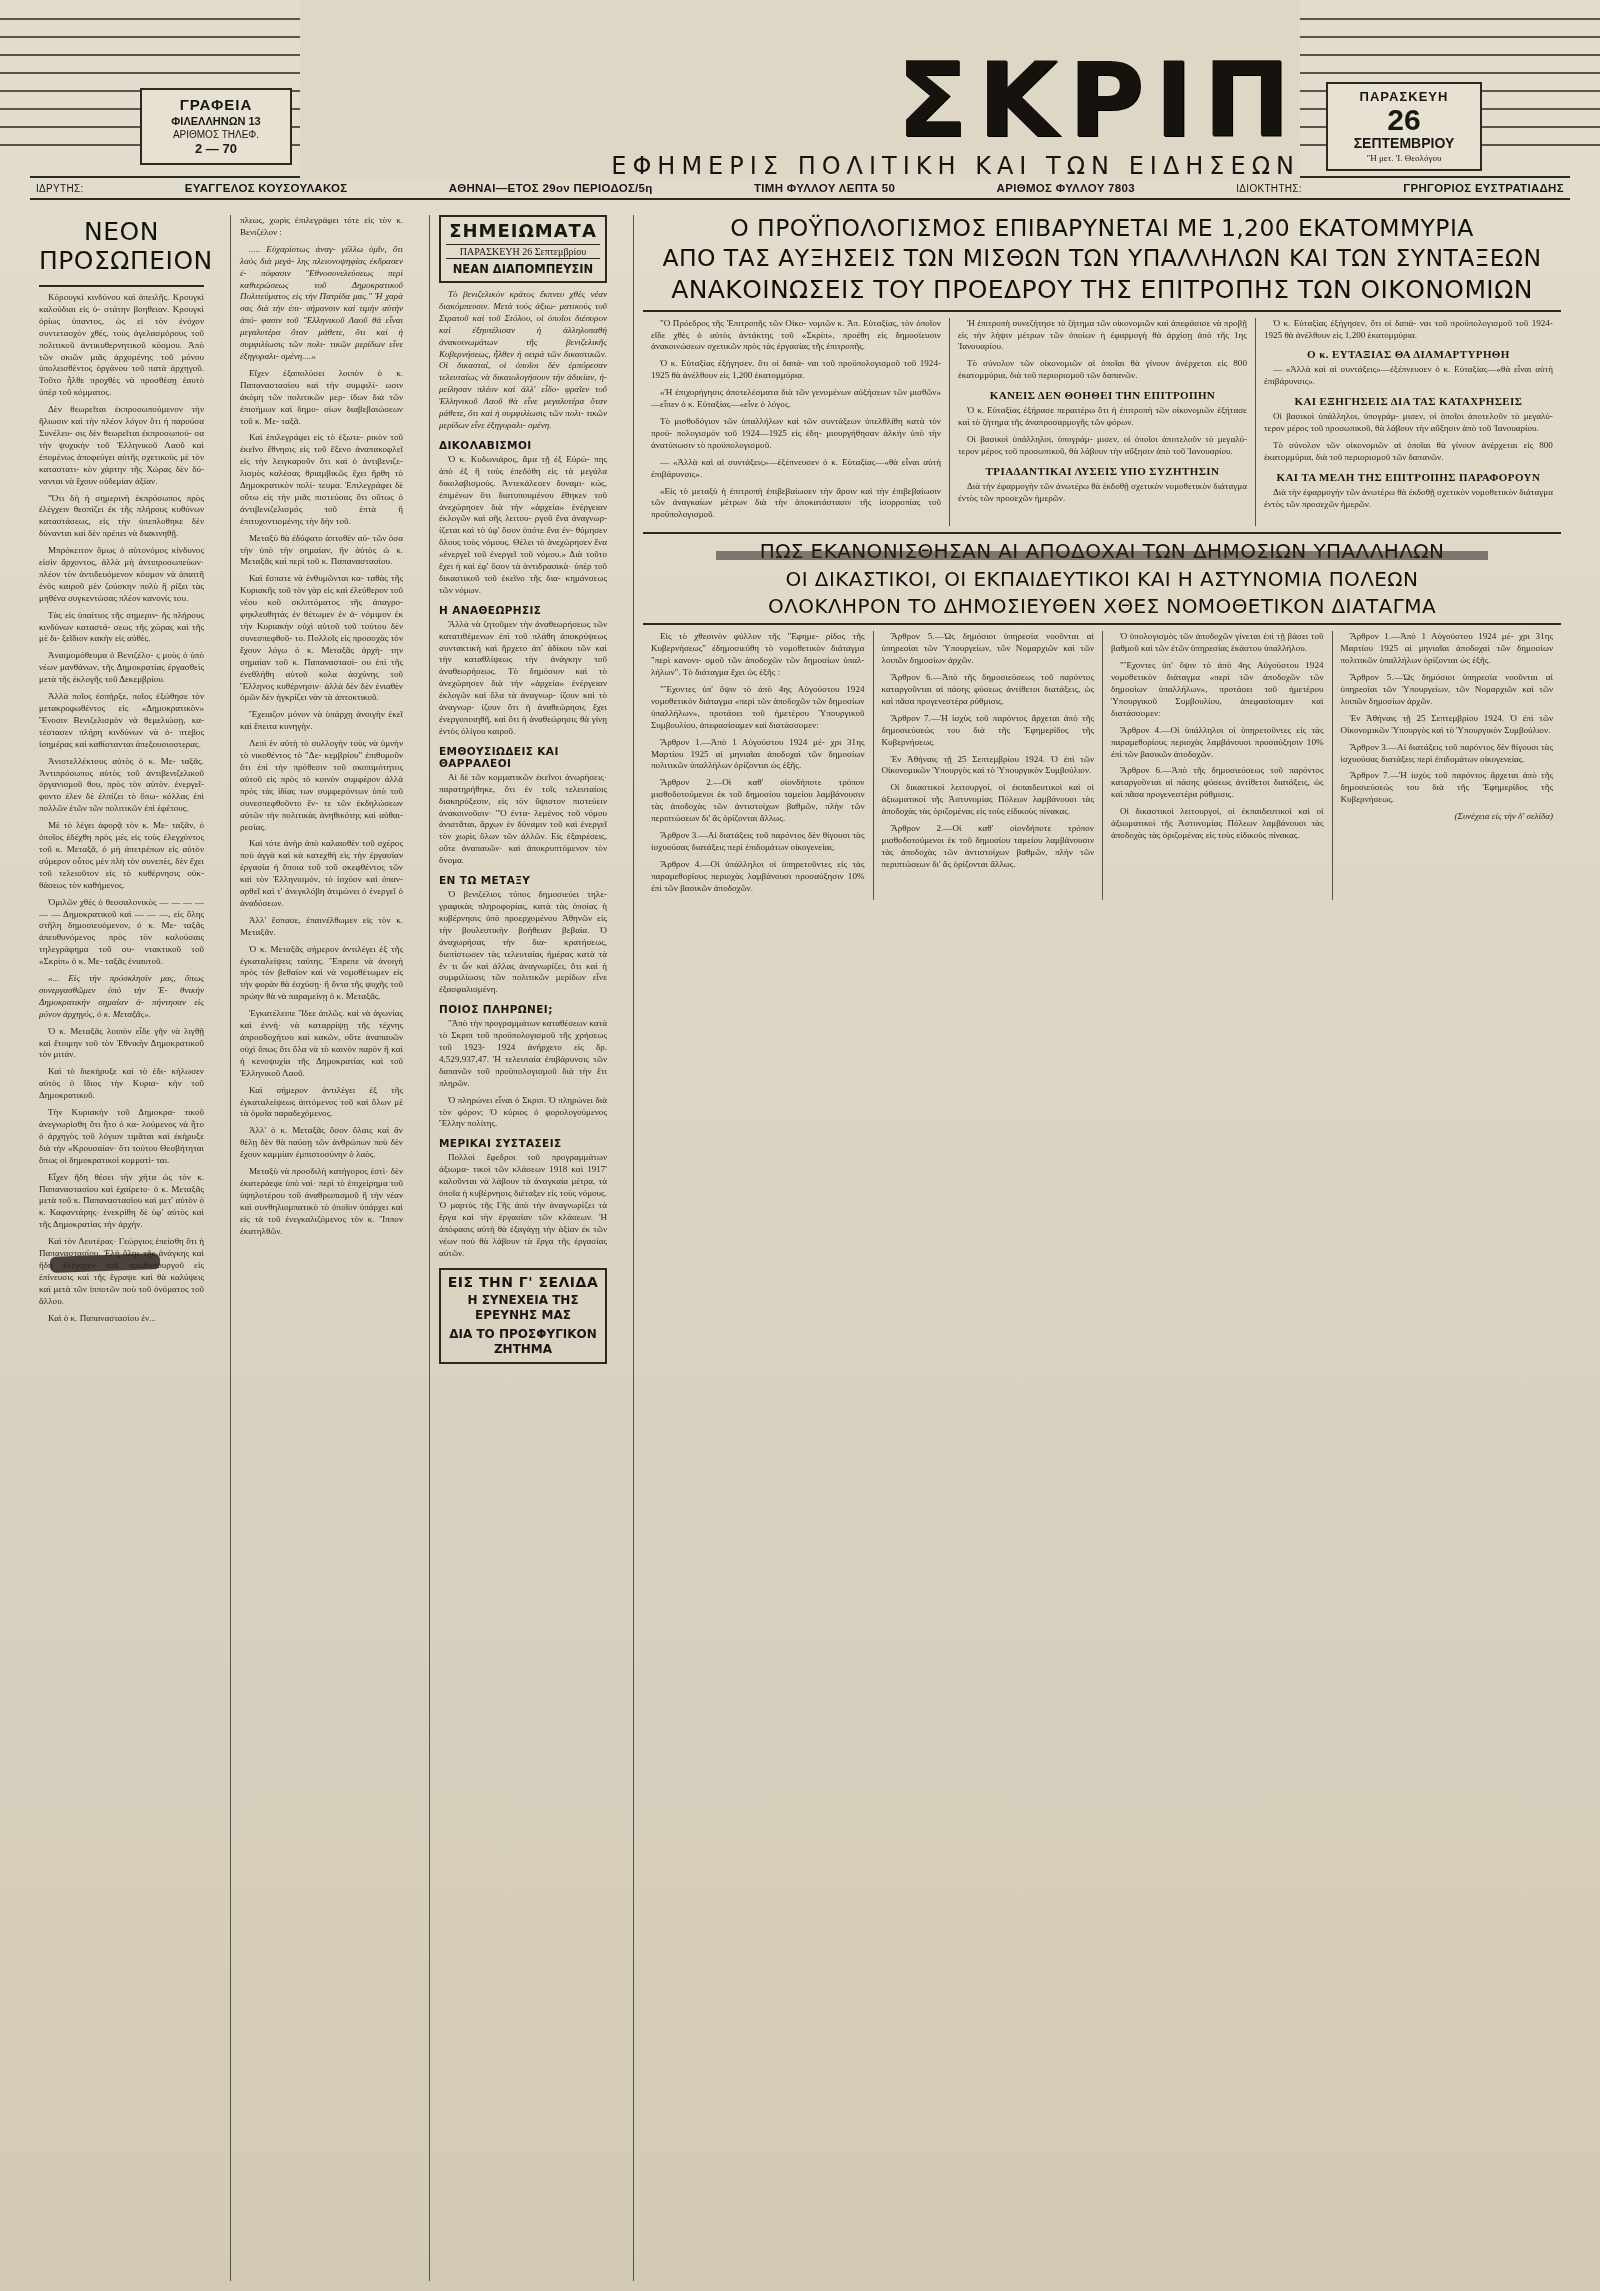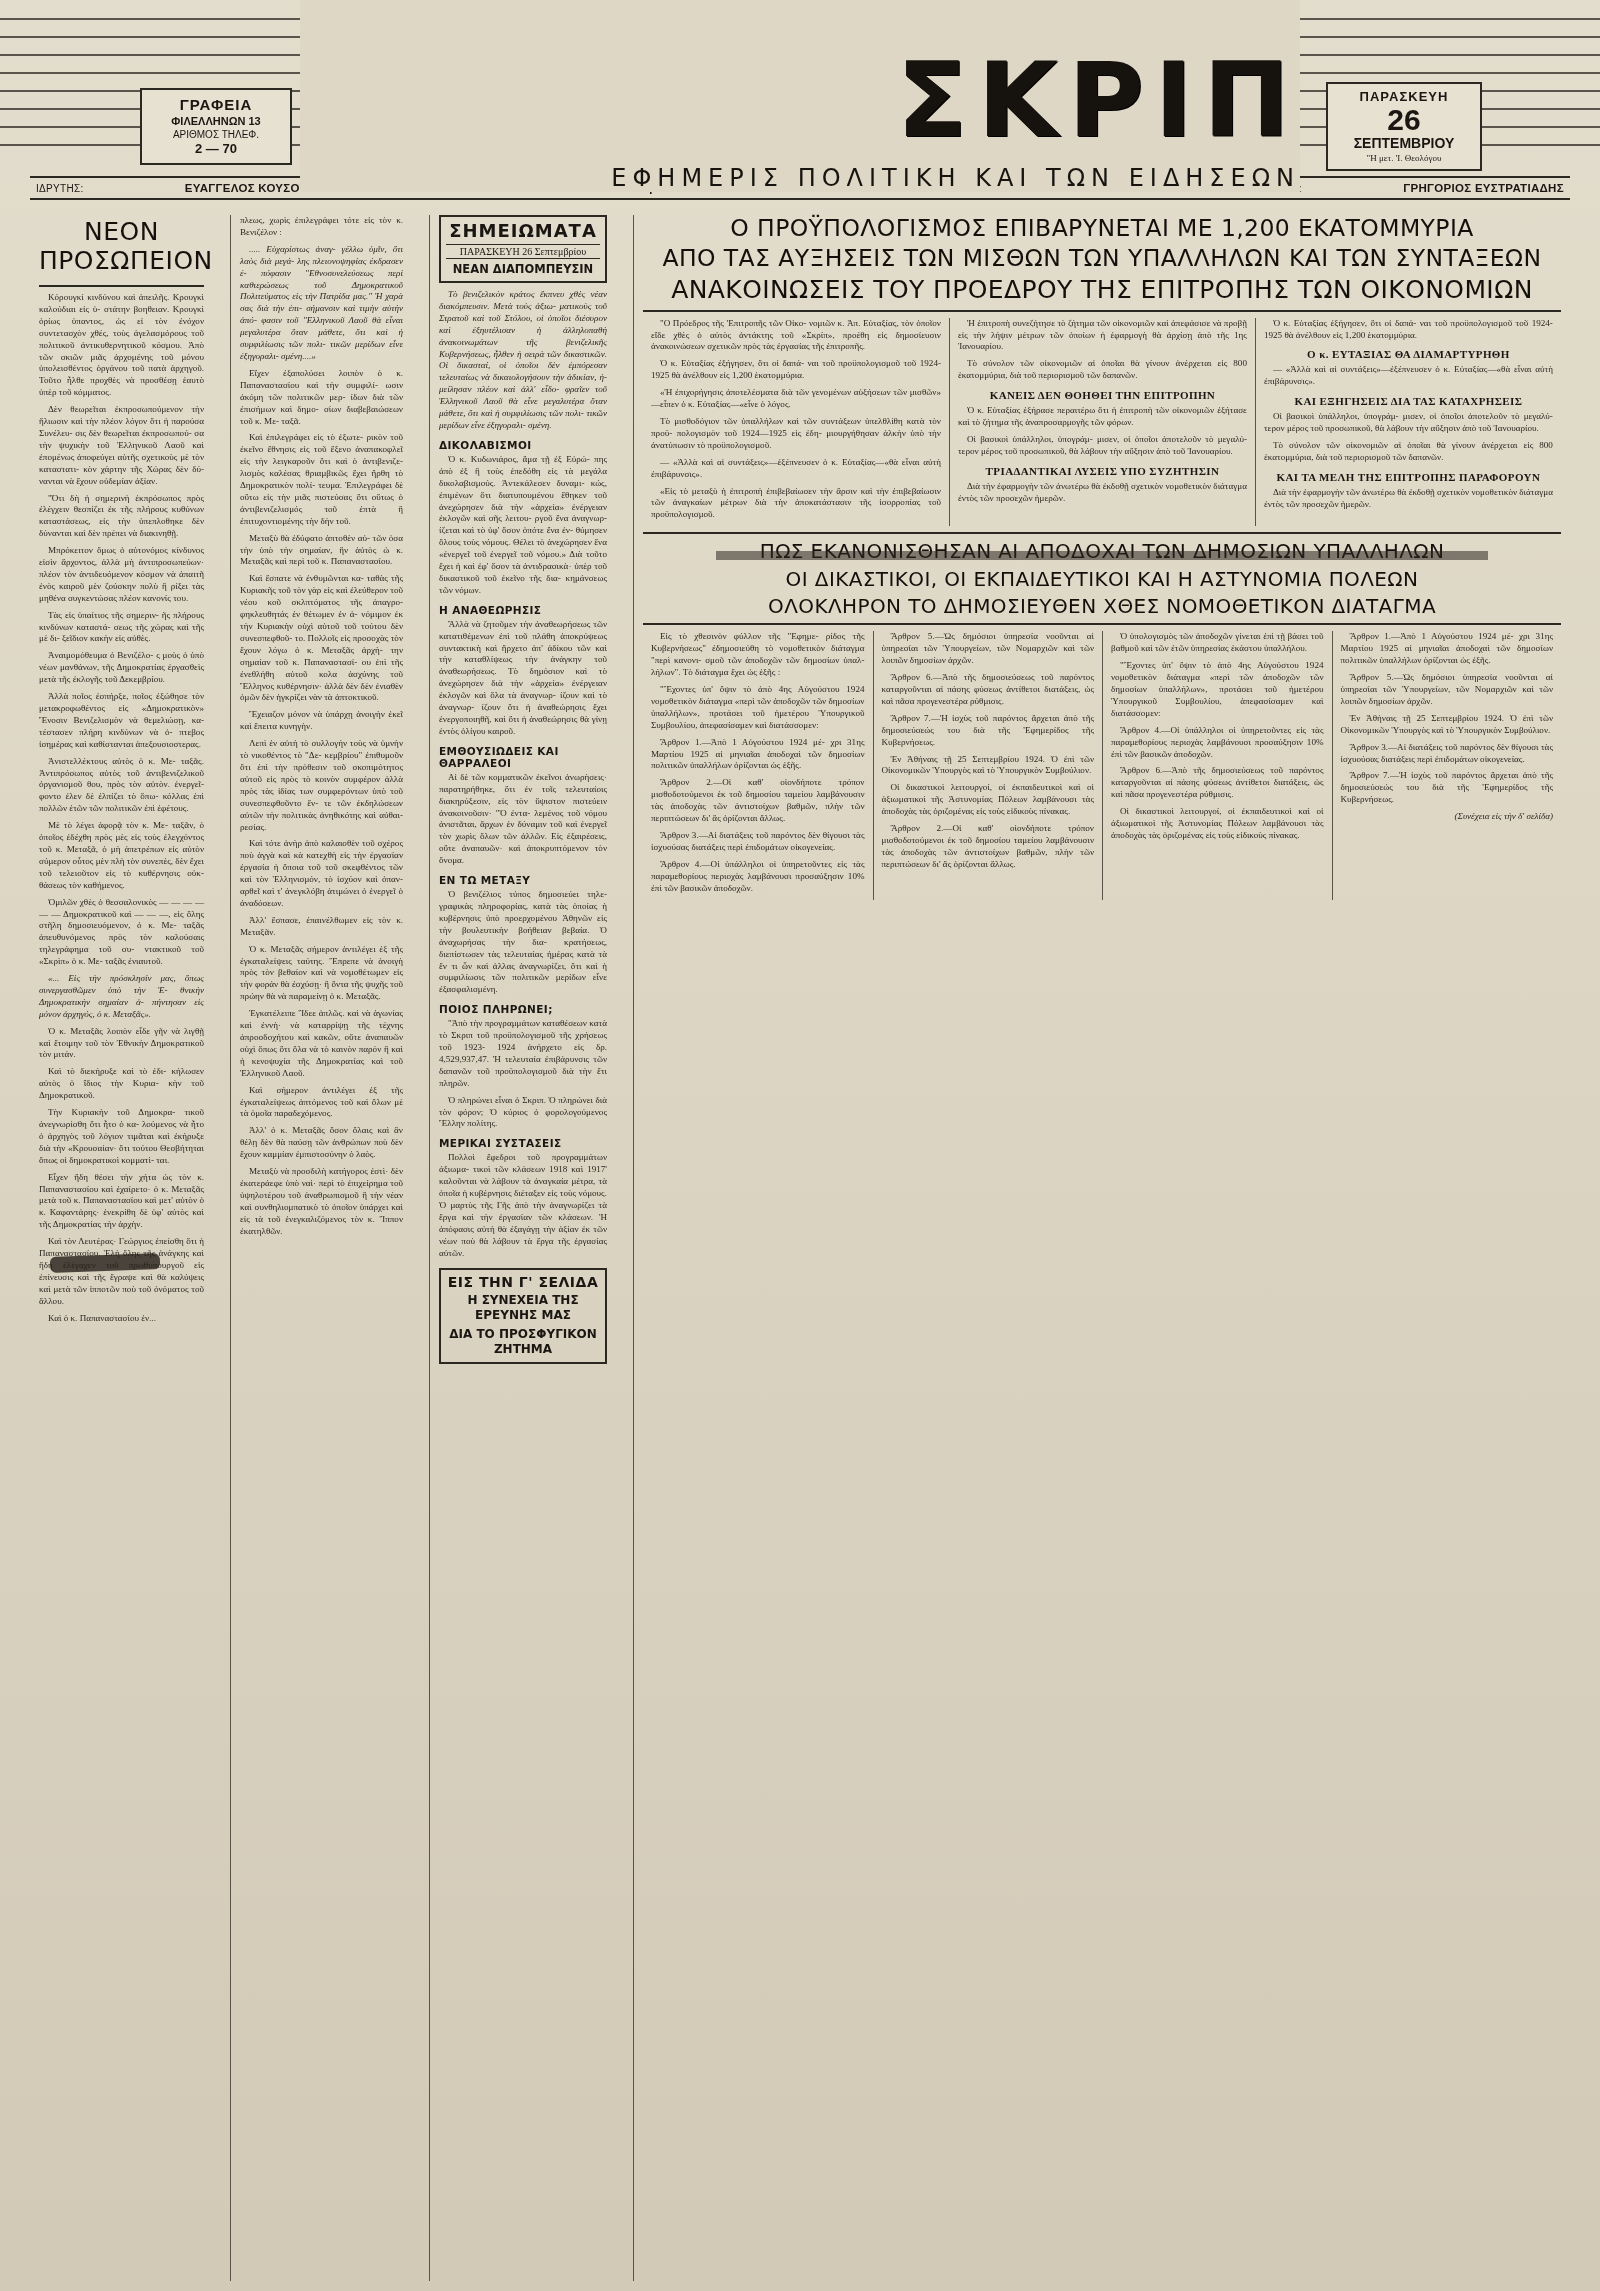--- a/index.html
+++ b/index.html
@@ -25,21 +25,21 @@
     font-weight:bold;
     font-size:104px;
     letter-spacing:10px;
     line-height:1;
     margin-top:48px;
     color:#16130f;
     text-shadow:1px 1px 0 #000;
   }
   .subtitle{
     font-family:"DejaVu Sans", sans-serif;
-    font-size:24px;letter-spacing:6px;margin-top:12px;color:#17140f;
+    font-size:24px;letter-spacing:6px;color:#17140f;
   }
   .mast-box{
     position:absolute;background:#e7e1d2;border:2px solid #2b2721;
     text-align:center;font-family:"Liberation Sans",sans-serif;
     line-height:1.25;
   }
   .box-left{left:140px;top:88px;width:140px;padding:6px 4px;}
   .box-left .b1{font-size:15px;font-weight:bold;letter-spacing:1px;}
   .box-left .b2{font-size:11px;font-weight:bold;}
   .box-left .b3{font-size:10px;}

